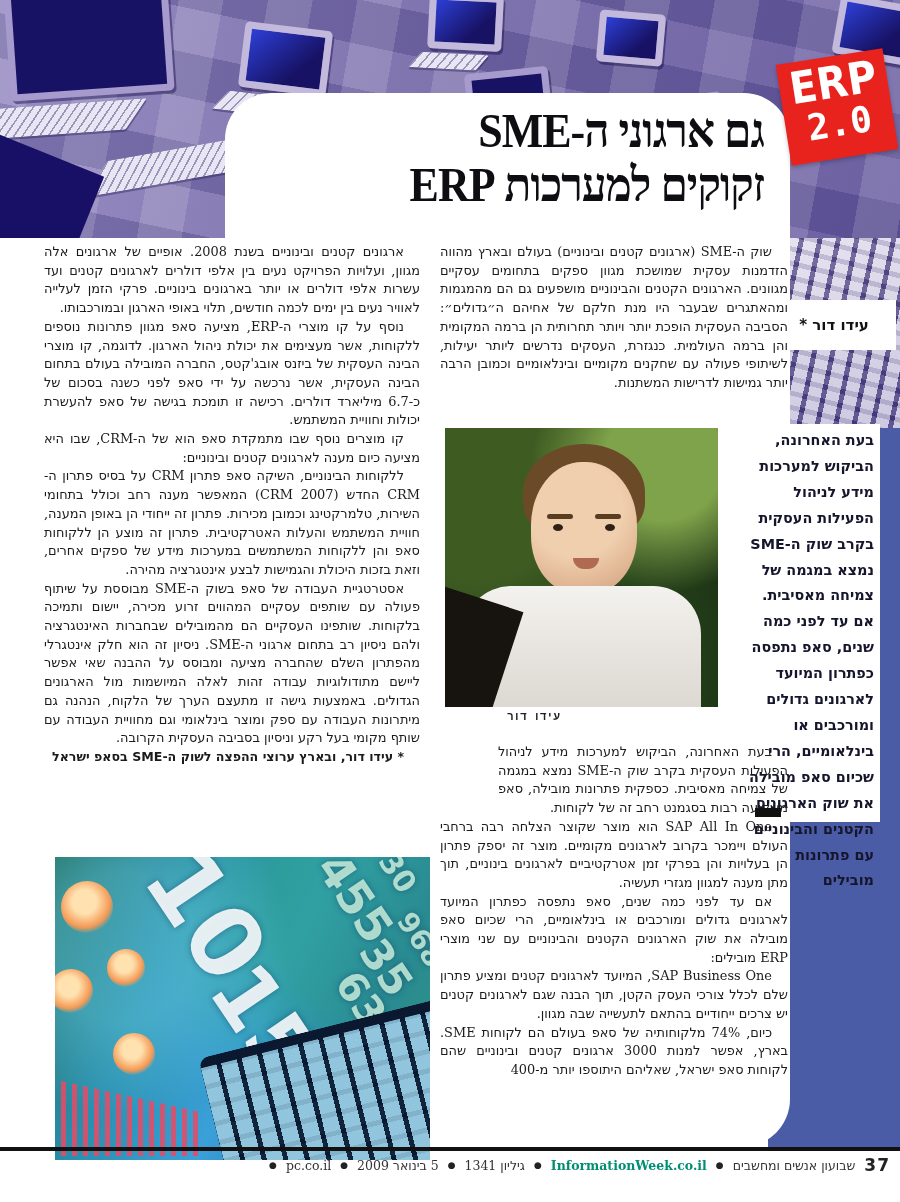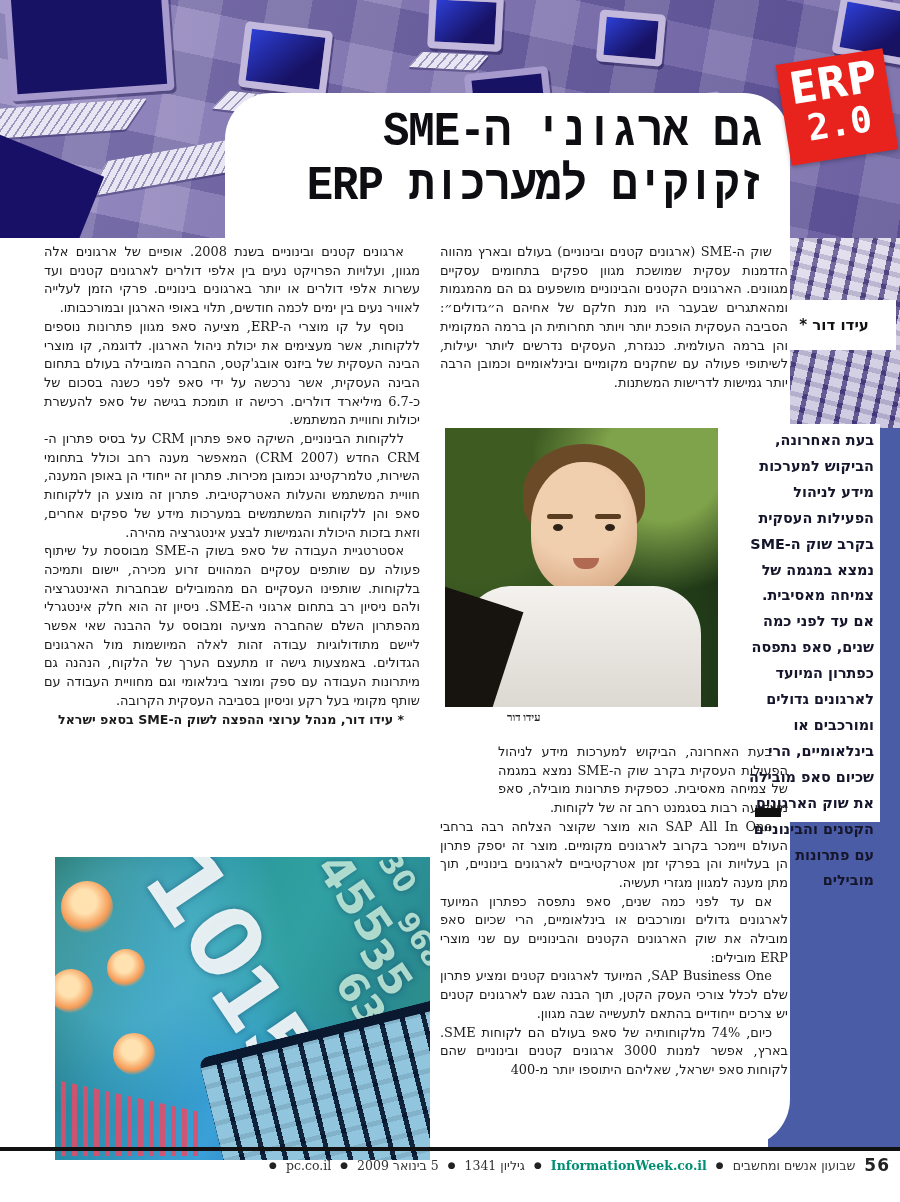--- a/index.html
+++ b/index.html
@@ -31,21 +31,21 @@
     background:
       repeating-linear-gradient(102deg, rgba(255,255,255,.55) 0 13px, rgba(56,44,110,.55) 13px 18px),
       repeating-linear-gradient(14deg, rgba(255,255,255,.30) 0 9px, rgba(56,44,110,.45) 9px 14px),
       linear-gradient(165deg,#b5aad4 0%,#8a7fb5 45%,#5f54a0 100%);}
 
   
   .title-box{left:225px;top:93px;width:565px;height:147px;background:#fff;border-radius:46px 46px 0 0;z-index:2;}
   .content-box{left:0;top:238px;width:790px;height:909px;background:#fff;border-radius:0 0 48px 0;z-index:2;}
 
   .title{direction:rtl;text-align:right;padding:10px 26px 0 0;
-    font-family:Liberation Mono, monospace;font-weight:bold;color:#0d0d12;
+    font-family:Liberation Serif, serif;font-weight:bold;color:#0d0d12;
     font-size:44px;line-height:54px;letter-spacing:-1px;}
   .title div{transform:scaleY(1.08);transform-origin:top right;}
 
   
   .badge{left:783px;top:56px;width:108px;height:102px;background:#e8231d;z-index:3;
     transform:rotate(-9deg);color:#fff;text-align:center;
     font-family:"DejaVu Sans",sans-serif;font-weight:bold;
     box-shadow:0 2px 4px rgba(0,0,0,.25);}
   .badge .l1{font-size:40px;line-height:44px;letter-spacing:0;margin-top:4px;transform:scaleY(1.1);}
   .badge .l2{font-family:"DejaVu Sans Mono",monospace;font-size:36px;line-height:40px;font-weight:bold;}
@@ -74,21 +74,21 @@
   .hair{position:absolute;left:78px;top:16px;width:122px;height:96px;border-radius:52% 52% 40% 40%;background:#6b4a28;}
   .face{position:absolute;left:86px;top:34px;width:106px;height:132px;border-radius:48% 48% 44% 44%;
     background:radial-gradient(circle at 42% 36%,#f0cfae 0 45%,#e2b896 70%,#c99c78 100%);}
   .brow{position:absolute;width:26px;height:5px;border-radius:3px;background:#5a3c20;top:52px;}
   .eye{position:absolute;width:10px;height:7px;border-radius:50%;background:#2e2216;top:62px;}
   .mouth{position:absolute;left:42px;top:96px;width:26px;height:11px;border-radius:0 0 20px 20px;background:#b06a52;}
   .shirt{position:absolute;left:18px;top:158px;width:238px;height:121px;border-radius:48px 48px 0 0;
     background:linear-gradient(180deg,#f4f2ee 0%,#dcd8d2 100%);}
   .jacket{position:absolute;left:-24px;top:168px;width:86px;height:120px;background:#17130e;transform:rotate(18deg);}
   .caption{left:445px;top:711px;width:273px;z-index:3;direction:rtl;text-align:left;padding-left:62px;box-sizing:border-box;
-    font-family:Liberation Serif, serif;font-weight:bold;font-size:11px;color:#222;}
+    font-family:Liberation Mono, monospace;font-weight:bold;font-size:11px;color:#222;}
 
   
   .quote{left:746px;top:424px;width:134px;height:398px;background:#fff;z-index:3;box-sizing:border-box;
     padding:4px 6px 0 2px;direction:rtl;text-align:right;
     font-family:"DejaVu Sans",sans-serif;font-weight:bold;font-size:14.4px;line-height:25.9px;color:#15152b;}
   .quote-endmark{left:755px;top:808px;width:26px;height:9px;background:#101010;z-index:4;}
 
   
   .stock{left:55px;top:857px;width:375px;height:303px;z-index:3;overflow:hidden;
     background:
@@ -200,23 +200,24 @@
   <p class="narrow">בעת האחרונה, הביקוש למערכות מידע לניהול הפעילות העסקית בקרב שוק ה-SME נמצא במגמה של צמיחה מאסיבית. כספקית פתרונות מובילה, סאפ משקיעה רבות בסגמנט רחב זה של לקוחות.</p>
   <p>SAP All In One הוא מוצר שקוצר הצלחה רבה ברחבי העולם ויימכר בקרוב לארגונים מקומיים. מוצר זה יספק פתרון הן בעלויות והן בפרקי זמן אטרקטיביים לארגונים בינוניים, תוך מתן מענה למגוון מגזרי תעשיה.</p>
   <p>אם עד לפני כמה שנים, סאפ נתפסה כפתרון המיועד לארגונים גדולים ומורכבים או בינלאומיים, הרי שכיום סאפ מובילה את שוק הארגונים הקטנים והבינוניים עם שני מוצרי ERP מובילים:</p>
   <p>SAP Business One, המיועד לארגונים קטנים ומציע פתרון שלם לכלל צורכי העסק הקטן, תוך הבנה שגם לארגונים קטנים יש צרכים ייחודיים בהתאם לתעשייה שבה מגוון.</p>
   <p>כיום, 74% מלקוחותיה של סאפ בעולם הם לקוחות SME. בארץ, אפשר למנות 3000 ארגונים קטנים ובינוניים שהם לקוחות סאפ ישראל, שאליהם היתוספו יותר מ-400</p>
 </div>
 
 <div class="abs col col-left">
   <p>ארגונים קטנים ובינוניים בשנת 2008. אופיים של ארגונים אלה מגוון, ועלויות הפרויקט נעים בין אלפי דולרים לארגונים קטנים ועד עשרות אלפי דולרים או יותר בארגונים בינוניים. פרקי הזמן לעלייה לאוויר נעים בין ימים לכמה חודשים, תלוי באופי הארגון ובמורכבותו.</p>
   <p>נוסף על קו מוצרי ה-ERP, מציעה סאפ מגוון פתרונות נוספים ללקוחות, אשר מעצימים את יכולת ניהול הארגון. לדוגמה, קו מוצרי הבינה העסקית של ביזנס אובג'קטס, החברה המובילה בעולם בתחום הבינה העסקית, אשר נרכשה על ידי סאפ לפני כשנה בסכום של כ-6.7 מיליארד דולרים. רכישה זו תומכת בגישה של סאפ להעשרת יכולות וחוויית המשתמש.</p>
+  <p>קו מוצרים נוסף שבו מתמקדת סאפ הוא של ה-CRM, שבו היא מציעה כיום מענה לארגונים קטנים ובינוניים:</p>
   <p>ללקוחות הבינוניים, השיקה סאפ פתרון CRM על בסיס פתרון ה-CRM החדש (CRM 2007) המאפשר מענה רחב וכולל בתחומי השירות, טלמרקטינג וכמובן מכירות. פתרון זה ייחודי הן באופן המענה, חוויית המשתמש והעלות האטרקטיבית. פתרון זה מוצע הן ללקוחות סאפ והן ללקוחות המשתמשים במערכות מידע של ספקים אחרים, וזאת בזכות היכולת והגמישות לבצע אינטגרציה מהירה.</p>
   <p>אסטרטגיית העבודה של סאפ בשוק ה-SME מבוססת על שיתוף פעולה עם שותפים עסקיים המהווים זרוע מכירה, יישום ותמיכה בלקוחות. שותפינו העסקיים הם מהמובילים שבחברות האינטגרציה ולהם ניסיון רב בתחום ארגוני ה-SME. ניסיון זה הוא חלק אינטגרלי מהפתרון השלם שהחברה מציעה ומבוסס על ההבנה שאי אפשר ליישם מתודולוגיות עבודה זהות לאלה המיושמות מול הארגונים הגדולים. באמצעות גישה זו מתעצם הערך של הלקוח, הנהנה גם מיתרונות העבודה עם ספק ומוצר בינלאומי וגם מחוויית העבודה עם שותף מקומי בעל רקע וניסיון בסביבה העסקית הקרובה.</p>
-  <p class="byline">* עידו דור, מנהל ערוצי ההפצה לשוק ה-SME בסאפ ישראל</p>
+  <p class="byline">* עידו דור, ובארץ ערוצי ההפצה לשוק ה-SME בסאפ ישראל</p>
 </div>
 
 <div class="abs stock">
   <div class="bulb" style="left:6px;top:24px;"></div>
   <div class="bulb" style="left:-6px;top:112px;width:44px;height:44px;"></div>
   <div class="bulb" style="left:52px;top:92px;width:38px;height:38px;"></div>
   <div class="bulb" style="left:58px;top:176px;width:42px;height:42px;"></div>
   <span class="num" style="left:84px;top:2px;font-size:96px;">10</span>
   <span class="num" style="left:150px;top:116px;font-size:84px;">15</span>
   <span class="num g" style="left:252px;top:14px;font-size:46px;">455</span>
@@ -225,21 +226,21 @@
   <span class="num g" style="left:336px;top:66px;font-size:28px;">968</span>
   <span class="num g" style="left:272px;top:130px;font-size:40px;">635</span>
   <span class="num" style="left:250px;top:196px;font-size:44px;">20</span>
   <span class="num" style="left:316px;top:186px;font-size:58px;opacity:.8;">0</span>
   <div class="bars"></div>
   <div class="laptop"></div>
 </div>
 
 <div class="abs rule"></div>
 <div class="abs footer">
-  <span class="pageno">56</span>
+  <span class="pageno">37</span>
   <span>שבועון אנשים ומחשבים</span>
   <span class="dot">●</span>
   <span class="iw">InformationWeek.co.il</span>
   <span class="dot">●</span>
   <span>גיליון 1341</span>
   <span class="dot">●</span>
   <span>5 בינואר 2009</span>
   <span class="dot">●</span>
   <span>pc.co.il</span>
   <span class="dot">●</span>

